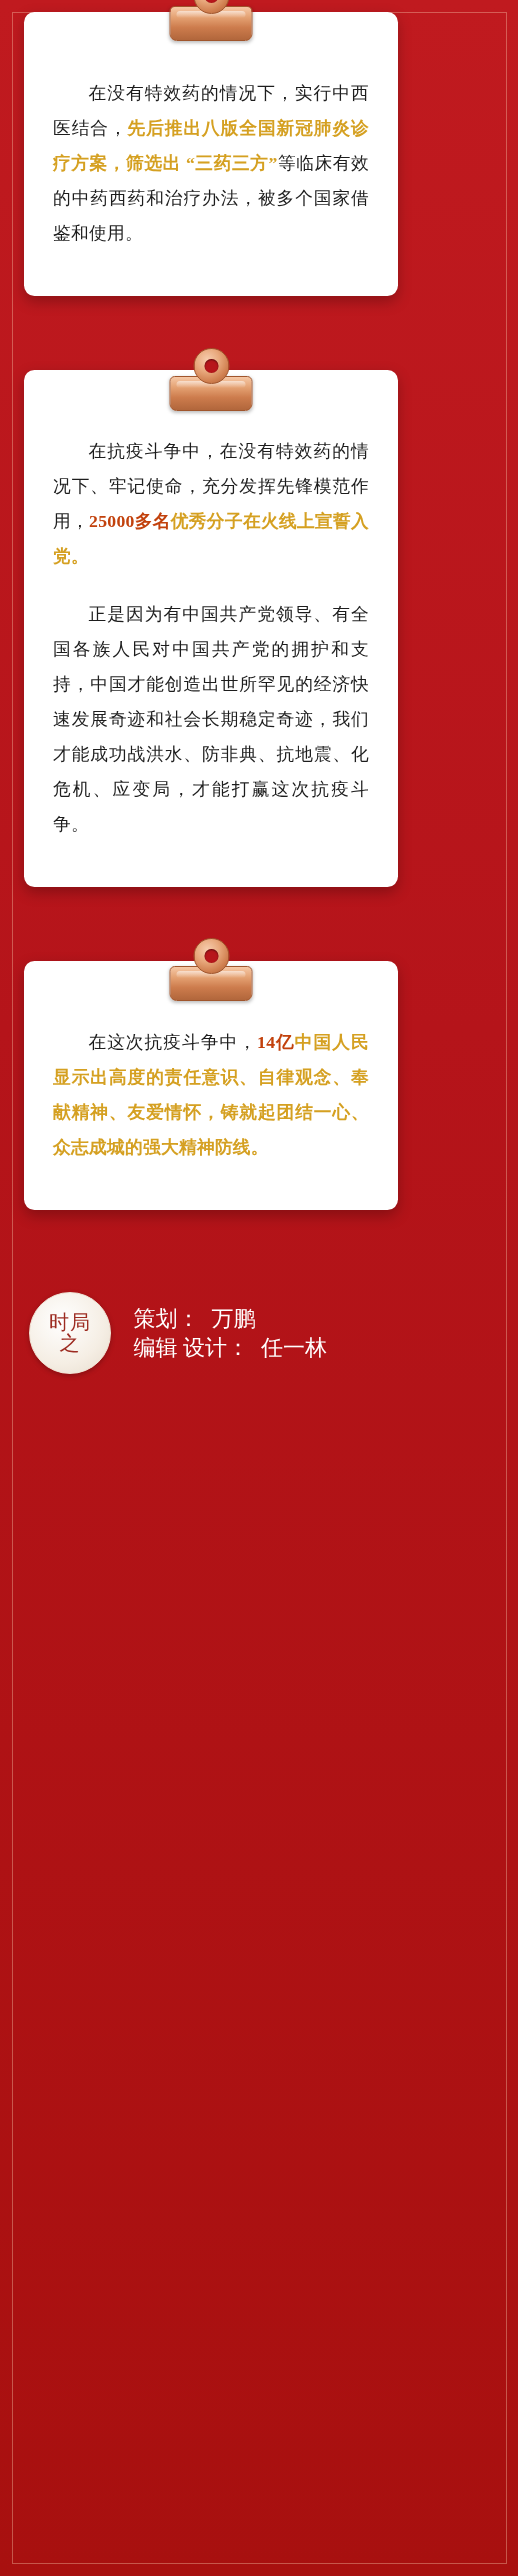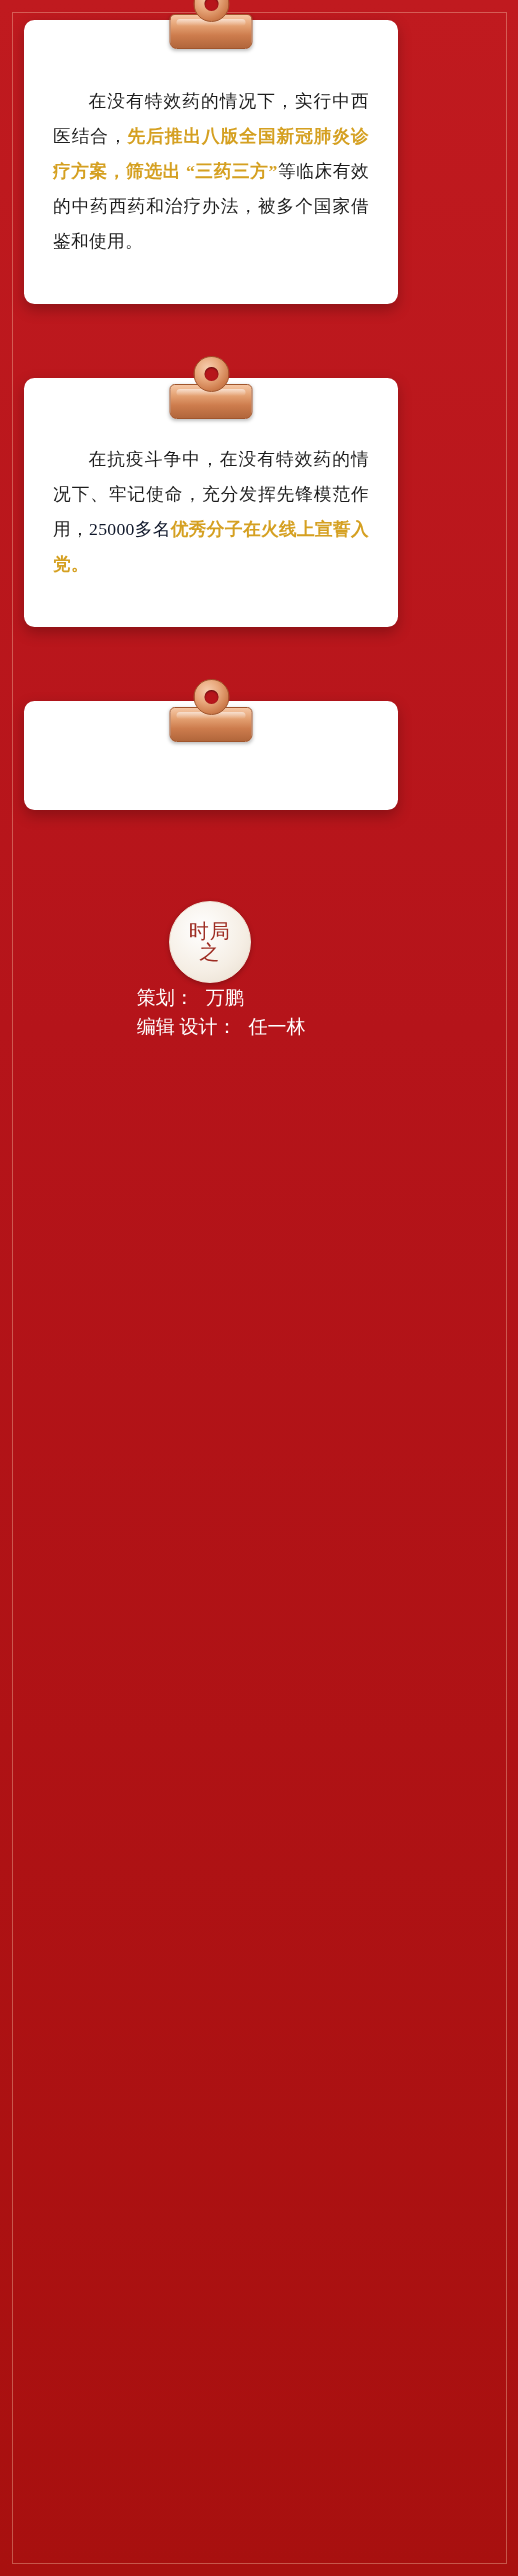--- a/index.html
+++ b/index.html
@@ -28,21 +28,21 @@
     top: 12px;
     right: 12px;
     bottom: 12px;
     border: 0.9px solid rgba(255, 220, 190, 0.35);
     pointer-events: none;
   }
 
   .cards {
     position: relative;
     z-index: 2;
-    padding: 8px 24px;
+    padding: 0 24px;
     box-sizing: border-box;
     width: 422px;
   }
 
   .card-wrap {
     position: relative;
     margin-bottom: 74px;
   }
   .card-wrap:first-child {
     padding-top: 12px;
@@ -125,34 +125,33 @@
     letter-spacing: 0.3px;
   }
   .para:last-child {
     margin-bottom: 0;
   }
   .hl {
     color: #d5a021;
     font-weight: bold;
   }
   .hl-num {
-    color: #0f172a;
-    font-weight: normal;
+    color: #c2410c;
+    font-weight: bold;
   }
 
   
   .footer {
     position: relative;
     z-index: 2;
     display: flex;
     align-items: center;
     padding: 8.6px 29px 35px 29px;
     box-sizing: border-box;
     width: 442px;
-    flex-direction: column;
   }
   .seal {
     width: 80px;
     height: 80px;
     border-radius: 50%;
     background: radial-gradient(circle at 40% 35%, #ffffff 0%, #f5eee4 60%, #e7dccd 100%);
     border: 1.7px solid #f0e6d8;
     display: flex;
     align-items: center;
     justify-content: center;
@@ -164,21 +163,21 @@
     font-family: "Liberation Serif", "DejaVu Serif", serif;
     color: #9d2c22;
     font-size: 20px;
     line-height: 21px;
     text-align: center;
     letter-spacing: 0.9px;
     width: 52px;
   }
   .credits {
     color: #ffffff;
-    font-size: 19px;
+    font-size: 22px;
     line-height: 29px;
   }
   .credit-row {
     white-space: nowrap;
   }
   .credit-label {
     display: inline-block;
   }
   .credit-value {
     display: inline-block;
@@ -211,31 +210,37 @@
       <div class="clip">
         <div class="clip-body"></div>
         <div class="clip-shine"></div>
         <div class="clip-top"></div>
         <div class="clip-hole"></div>
       </div>
       <div class="card">
         <p class="para">
           <span>在抗疫斗争中，在没有特效药的情况下、牢记使命，充分发挥先锋模范作用，</span><span class="hl-num">25000多名</span><span class="hl">优秀分子在火线上宣誓入党。</span>
         </p>
+        <p class="para">
+          <span>正是因为有中国共产党领导、有全国各族人民对中国共产党的拥护和支持，中国才能创造出世所罕见的经济快速发展奇迹和社会长期稳定奇迹，我们才能成功战洪水、防非典、抗地震、化危机、应变局，才能打赢这次抗疫斗争。</span>
+        </p>
       </div>
     </div>
 
     <div class="card-wrap">
       <div class="clip">
         <div class="clip-body"></div>
         <div class="clip-shine"></div>
         <div class="clip-top"></div>
         <div class="clip-hole"></div>
       </div>
       <div class="card">
+        <p class="para">
+          <span>在这次抗疫斗争中，</span><span class="hl-num">14亿</span><span class="hl">中国人民显示出高度的责任意识、自律观念、奉献精神、友爱情怀，铸就起团结一心、众志成城的强大精神防线。</span>
+        </p>
       </div>
     </div>
 
   </div>
 
   <div class="footer">
     <div class="seal">
       <div class="seal-inner">时局之</div>
     </div>
     <div class="credits">

